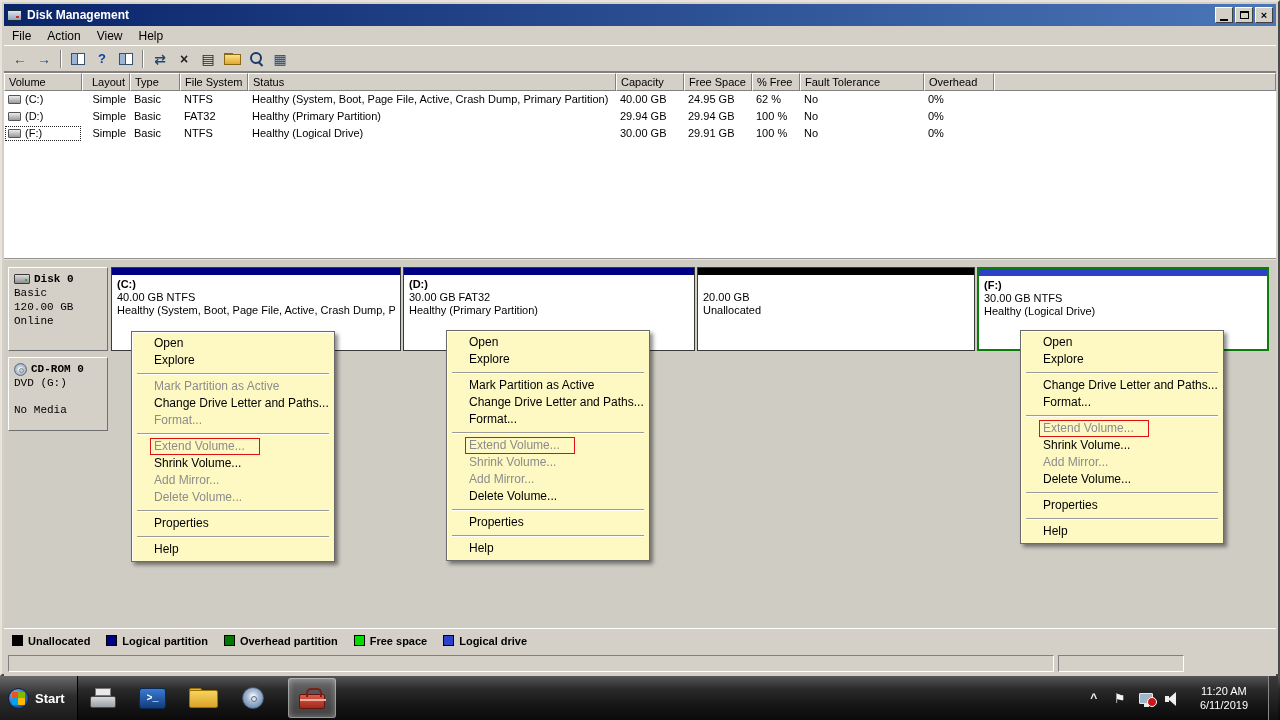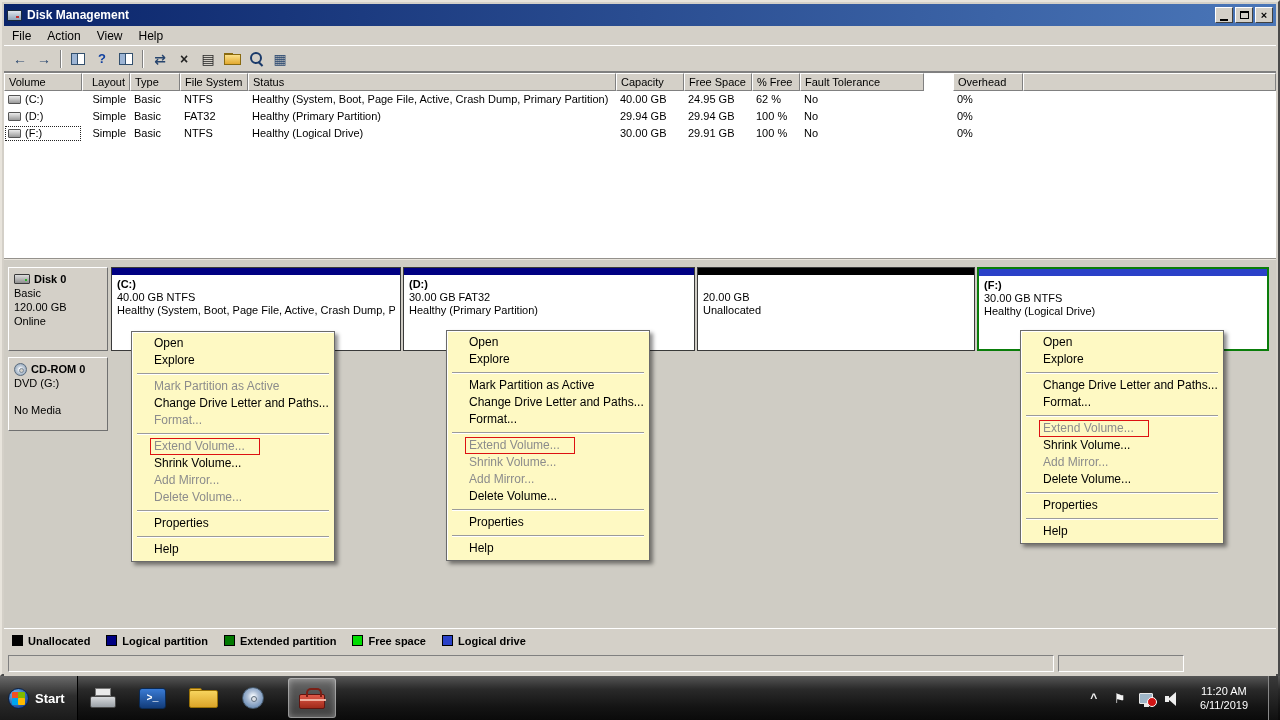--- a/index.html
+++ b/index.html
@@ -41,32 +41,32 @@
   .mag::after { content:""; position:absolute; left:10px; top:10px; width:6px; height:2px; background:#1a3a6a; transform:rotate(45deg); transform-origin:0 0; }
 
   
   .list-pane { position:absolute; left:2px; top:70px; width:1272px; height:186px; background:#fff; border-top:1px solid #808080; }
   .thead { display:flex; height:18px; }
   .hcell { background:#d4d0c8; border:1px solid; border-color:#fff #808080 #808080 #fff;
            font-size:11px; padding:2px 4px; white-space:nowrap; overflow:hidden; }
   .trow { display:flex; height:17px; font-size:11px; align-items:center; }
   .tcell { padding:1px 4px; white-space:nowrap; overflow:hidden; height:17px; line-height:15px; }
   .c0{width:78px;} .c1{width:48px;text-align:right;} .c2{width:50px;} .c3{width:68px;} .c4{width:368px;}
-  .c5{width:68px;} .c6{width:68px;} .c7{width:48px;} .c8{width:124px;} .c9{width:70px;margin-left:29px;} .c10{flex:1;}
+  .c5{width:68px;} .c6{width:68px;} .c7{width:48px;} .c8{width:124px;} .c9{width:70px;} .c10{flex:1;}
   .vol-icon { display:inline-block; width:13px; height:9px; background:linear-gradient(#ececec,#9a9a9a);
               border:1px solid #555; border-radius:1px; margin-right:4px; vertical-align:-1px; }
   .focus { outline:1px dotted #222; outline-offset:-2px; }
 
   
   .gp { position:absolute; left:2px; top:256px; width:1272px; height:370px; background:#cfccc4; border-top:2px groove #e8e4dc; }
   .drow { position:absolute; left:4px; width:1264px; }
   .drow.disk0 { top:7px; height:84px; }
   .drow.cdrom { top:97px; height:74px; }
   .dpanel { position:absolute; left:0; top:0; width:100px; height:100%; background:#d4d0c8;
-            border:1px solid; border-color:#fff #707070 #707070 #fff; padding:4px 5px; font-size:11px; line-height:14px; }
+            border:1px solid; border-color:#fff #707070 #707070 #fff; padding:4px 5px; font-size:11px; line-height:14px;font-family:Liberation Mono, monospace; }
   .dname { font-weight:bold; display:flex; align-items:center; gap:4px; }
   .hdd-icon { width:16px; height:10px; background:linear-gradient(#dcdcdc,#8f8f8f); border:1px solid #3a3a3a; border-radius:1px; position:relative; flex:none; }
   .hdd-icon::after { content:""; position:absolute; right:2px; bottom:2px; width:2px; height:2px; background:#2bb52b; }
   .cd-icon { width:13px; height:13px; border-radius:50%; background:radial-gradient(circle,#ffffff 18%,#cfd8e2 35%,#93a8bd 80%); border:1px solid #5a6b7d; position:relative; flex:none; }
   .cd-icon::after { content:""; position:absolute; left:4px; top:4px; width:3px; height:3px; border-radius:50%; background:#d4d0c8; border:1px solid #7a8a9a; }
   .spacer13 { height:13px; }
 
   .pstrip { position:absolute; left:103px; top:0; right:0; bottom:0; display:flex; }
   .part { background:#fff; border:1px solid #3a3a3a; margin-right:2px; overflow:hidden; }
   .part.ext { border:2px solid #0a7d0a; margin-right:0; }
@@ -322,21 +322,21 @@
       <div class="lg">
           <span class="sw sw-unalloc"></span>
           <span>Unallocated</span>
         </div>
       <div class="lg">
           <span class="sw sw-primary"></span>
           <span>Logical partition</span>
         </div>
       <div class="lg">
           <span class="sw sw-extended"></span>
-          <span>Extended partition</span>
+          <span>Overhead partition</span>
         </div>
       <div class="lg">
           <span class="sw sw-free"></span>
           <span>Free space</span>
         </div>
       <div class="lg">
           <span class="sw sw-logical"></span>
           <span>Logical drive</span>
         </div>
     </div>

